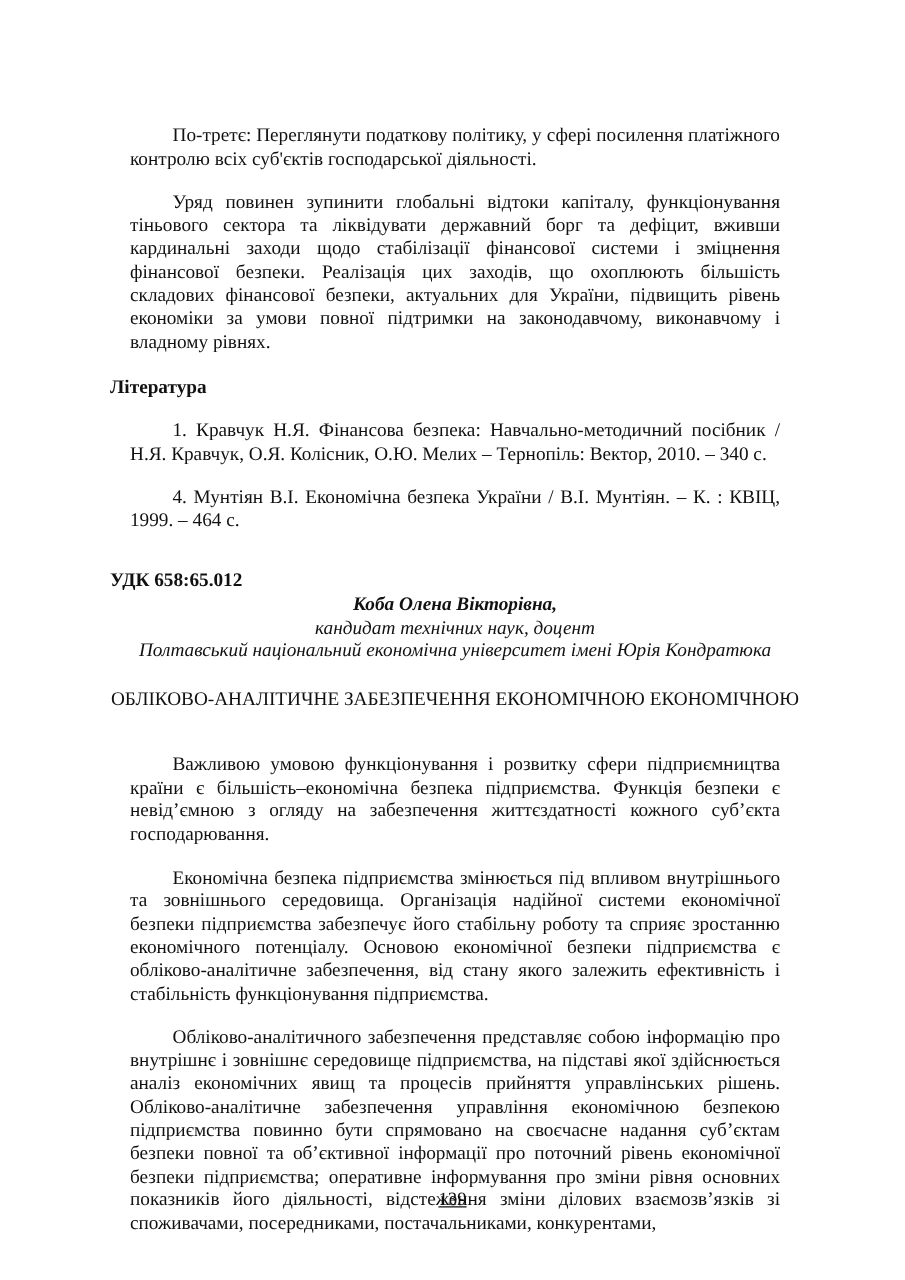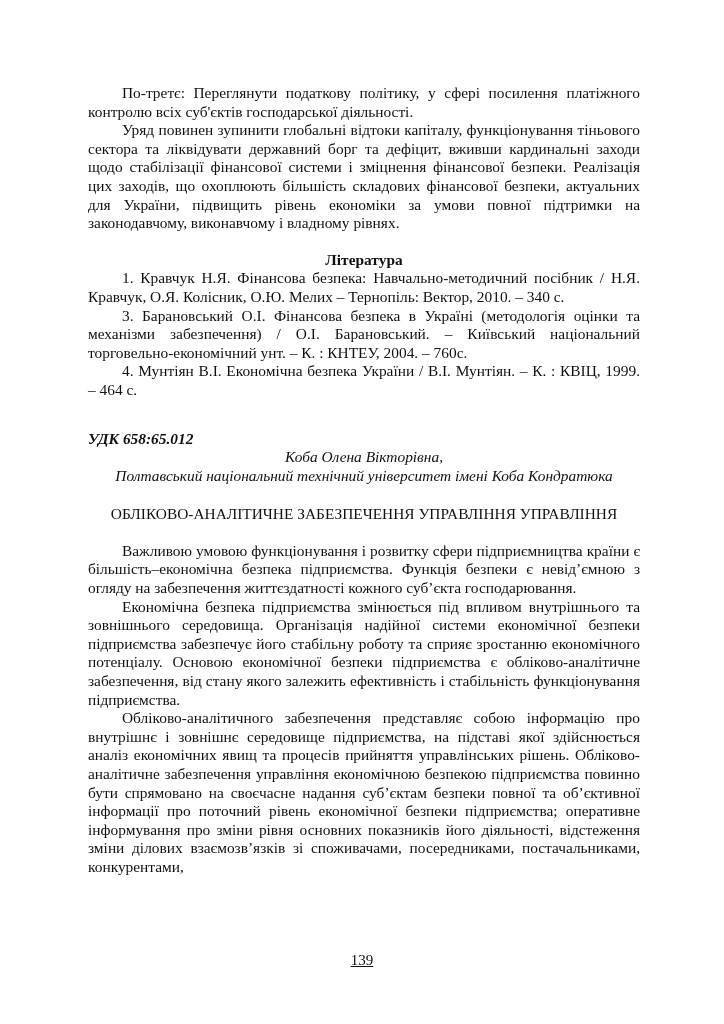--- a/index.html
+++ b/index.html
@@ -1,46 +1,46 @@
 <!DOCTYPE html>
 <html><head>
 <meta charset="utf-8">
 <style>
   html, body { margin:0; padding:0; background:#ffffff; }
   body { width:724px; height:1024px; position:relative; overflow:hidden;
          font-family:"Liberation Serif", "DejaVu Serif", serif; color:#111; }
   .page { position:absolute; left:88px; top:84px; width:552px; font-size:15.4px; line-height:18.6px; }
-  p { margin:0; text-align:justify; text-indent:34px; }
+  p { margin:16px; text-align:justify; text-indent:34px; }
   .center { text-align:center; text-indent:0; }
-  .bold { font-weight:normal; }
+  .bold { font-weight:bold; }
   .ital { font-style:italic; }
-  .lit-title { margin-top:18px; font-weight:bold; text-align:center; text-indent:0; }
-  .udk { font-weight:bold; text-indent:0; margin-top:30px;font-style:italic; }
+  .lit-title { margin-top:18px; font-weight:bold; text-align:left; text-indent:0; }
+  .udk { font-weight:bold; text-indent:0; margin-top:30px; }
   .title { text-align:center; text-indent:0; margin-top:20px; font-size:15.4px; }
   .gap { height:18px; }
   .pagenum { position:absolute; left:0; width:724px; top:952px; text-align:center; font-size:15px;text-decoration:underline; }
 </style>
 </head>
 <body>
 
 <div class="page">
   <p>По-третє: Переглянути податкову політику, у сфері посилення платіжного контролю всіх суб'єктів господарської діяльності.</p>
   <p>Уряд повинен зупинити глобальні відтоки капіталу, функціонування тіньового сектора та ліквідувати державний борг та дефіцит, вживши кардинальні заходи щодо стабілізації фінансової системи і зміцнення фінансової безпеки. Реалізація цих заходів, що охоплюють більшість складових фінансової безпеки, актуальних для України, підвищить рівень економіки за умови повної підтримки на законодавчому, виконавчому і владному рівнях.</p>
 
   <div class="lit-title">Література</div>
   <p>1. Кравчук Н.Я. Фінансова безпека: Навчально-методичний посібник / Н.Я. Кравчук, О.Я. Колісник, О.Ю. Мелих – Тернопіль: Вектор, 2010. – 340 с.</p>
-  <p>3. Барановський О.І. Фінансова безпека в Україні (методологія оцінки та механізми забезпечення) / О.І. Барановський. – Київський національний торговельно-економічний унт. – К. : КНТЕУ, 2004. – 760с.</p>
   <p>4. Мунтіян В.І. Економічна безпека України / В.І. Мунтіян. – К. : КВІЦ, 1999. – 464 с.</p>
 
   <div class="udk">УДК 658:65.012</div>
   <div class="center bold ital"><span>Коба Олена Вікторівна</span>,</div>
-  <div class="center ital">Полтавський національний технічний університет імені Коба Кондратюка</div>
+  <div class="center ital">кандидат технічних наук, доцент</div>
+  <div class="center ital">Полтавський національний економічна університет імені Юрія Кондратюка</div>
 
   <div class="title">
-    <div>ОБЛІКОВО-АНАЛІТИЧНЕ ЗАБЕЗПЕЧЕННЯ УПРАВЛІННЯ УПРАВЛІННЯ</div>
+    <div>ОБЛІКОВО-АНАЛІТИЧНЕ ЗАБЕЗПЕЧЕННЯ ЕКОНОМІЧНОЮ ЕКОНОМІЧНОЮ</div>
   </div>
   <div class="gap"></div>
 
   <p>Важливою умовою функціонування і розвитку сфери підприємництва країни є більшість–економічна безпека підприємства. Функція безпеки є невід’ємною з огляду на забезпечення життєздатності кожного суб’єкта господарювання.</p>
   <p>Економічна безпека підприємства змінюється під впливом внутрішнього та зовнішнього середовища. Організація надійної системи економічної безпеки підприємства забезпечує його стабільну роботу та сприяє зростанню економічного потенціалу. Основою економічної безпеки підприємства є обліково-аналітичне забезпечення, від стану якого залежить ефективність і стабільність функціонування підприємства.</p>
   <p>Обліково-аналітичного забезпечення представляє собою інформацію про внутрішнє і зовнішнє середовище підприємства, на підставі якої здійснюється аналіз економічних явищ та процесів прийняття управлінських рішень. Обліково-аналітичне забезпечення управління економічною безпекою підприємства повинно бути спрямовано на своєчасне надання суб’єктам безпеки повної та об’єктивної інформації про поточний рівень економічної безпеки підприємства; оперативне інформування про зміни рівня основних показників його діяльності, відстеження зміни ділових взаємозв’язків зі споживачами, посередниками, постачальниками, конкурентами,</p>
 </div>
 
 <div class="pagenum">139</div>
 

